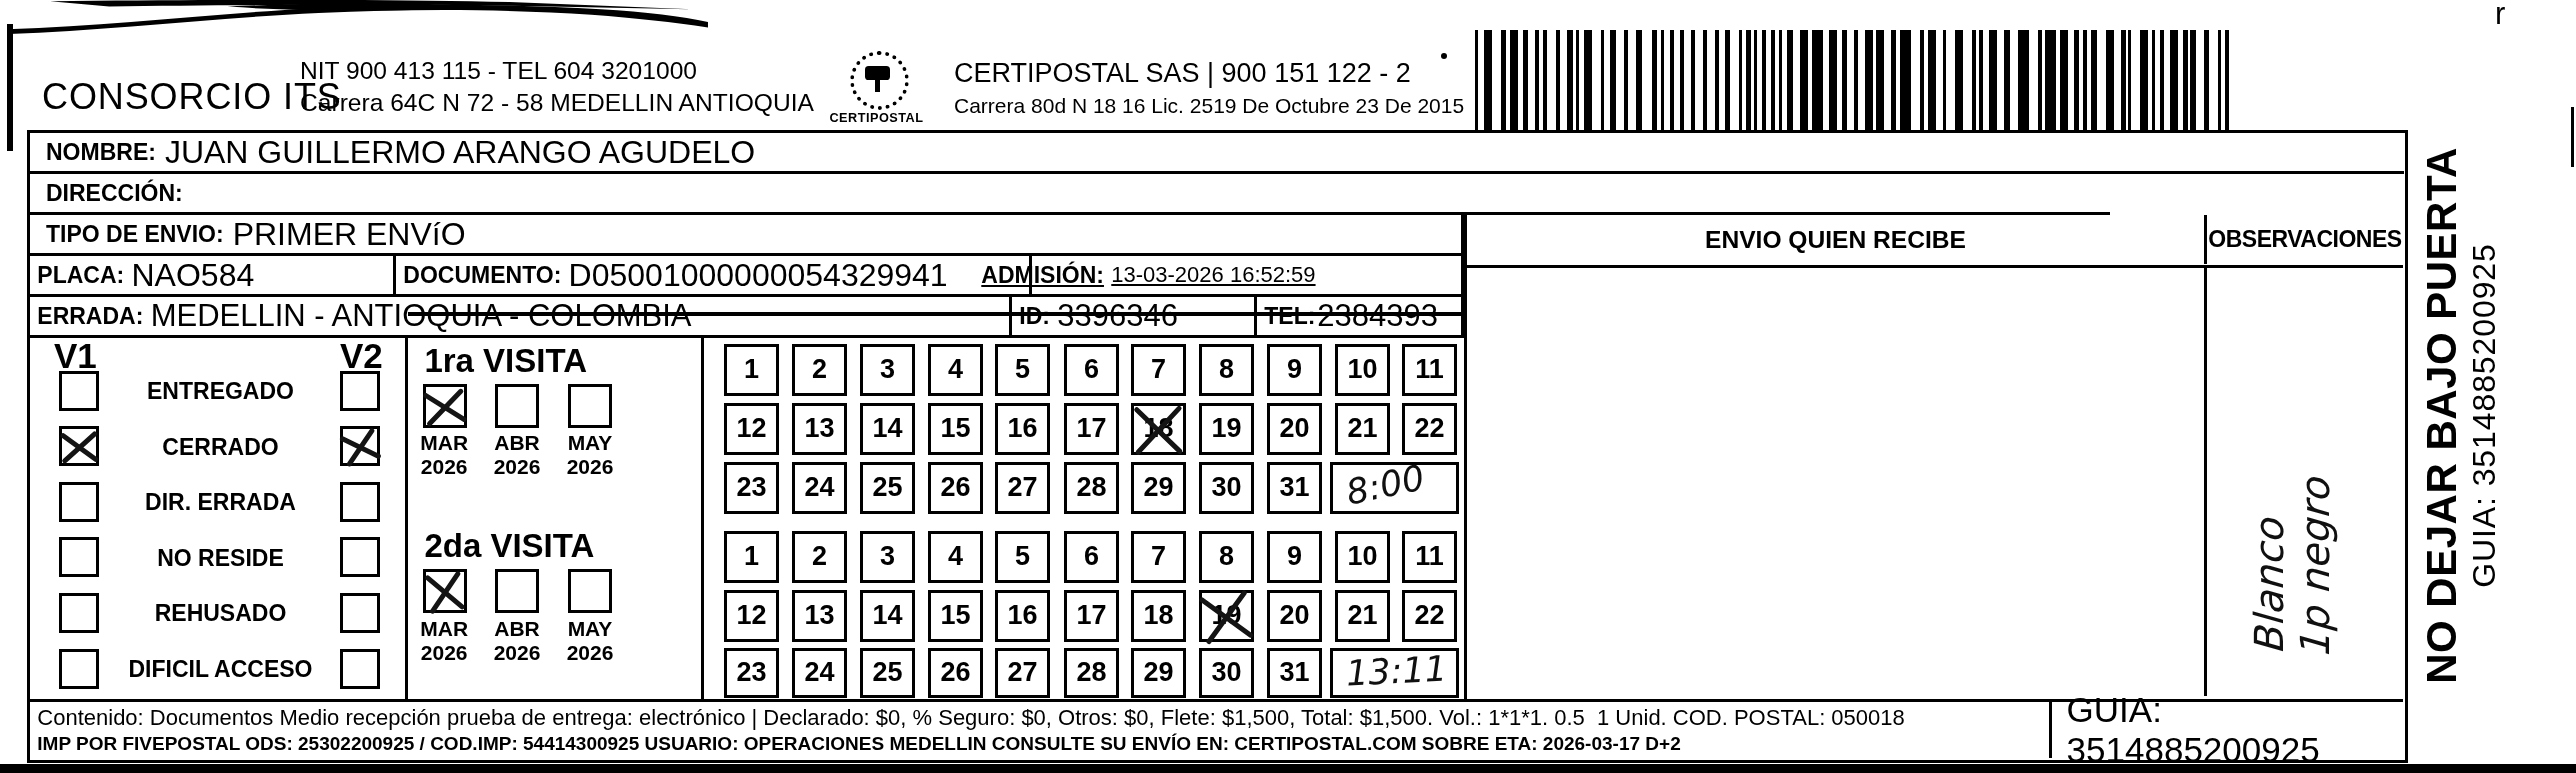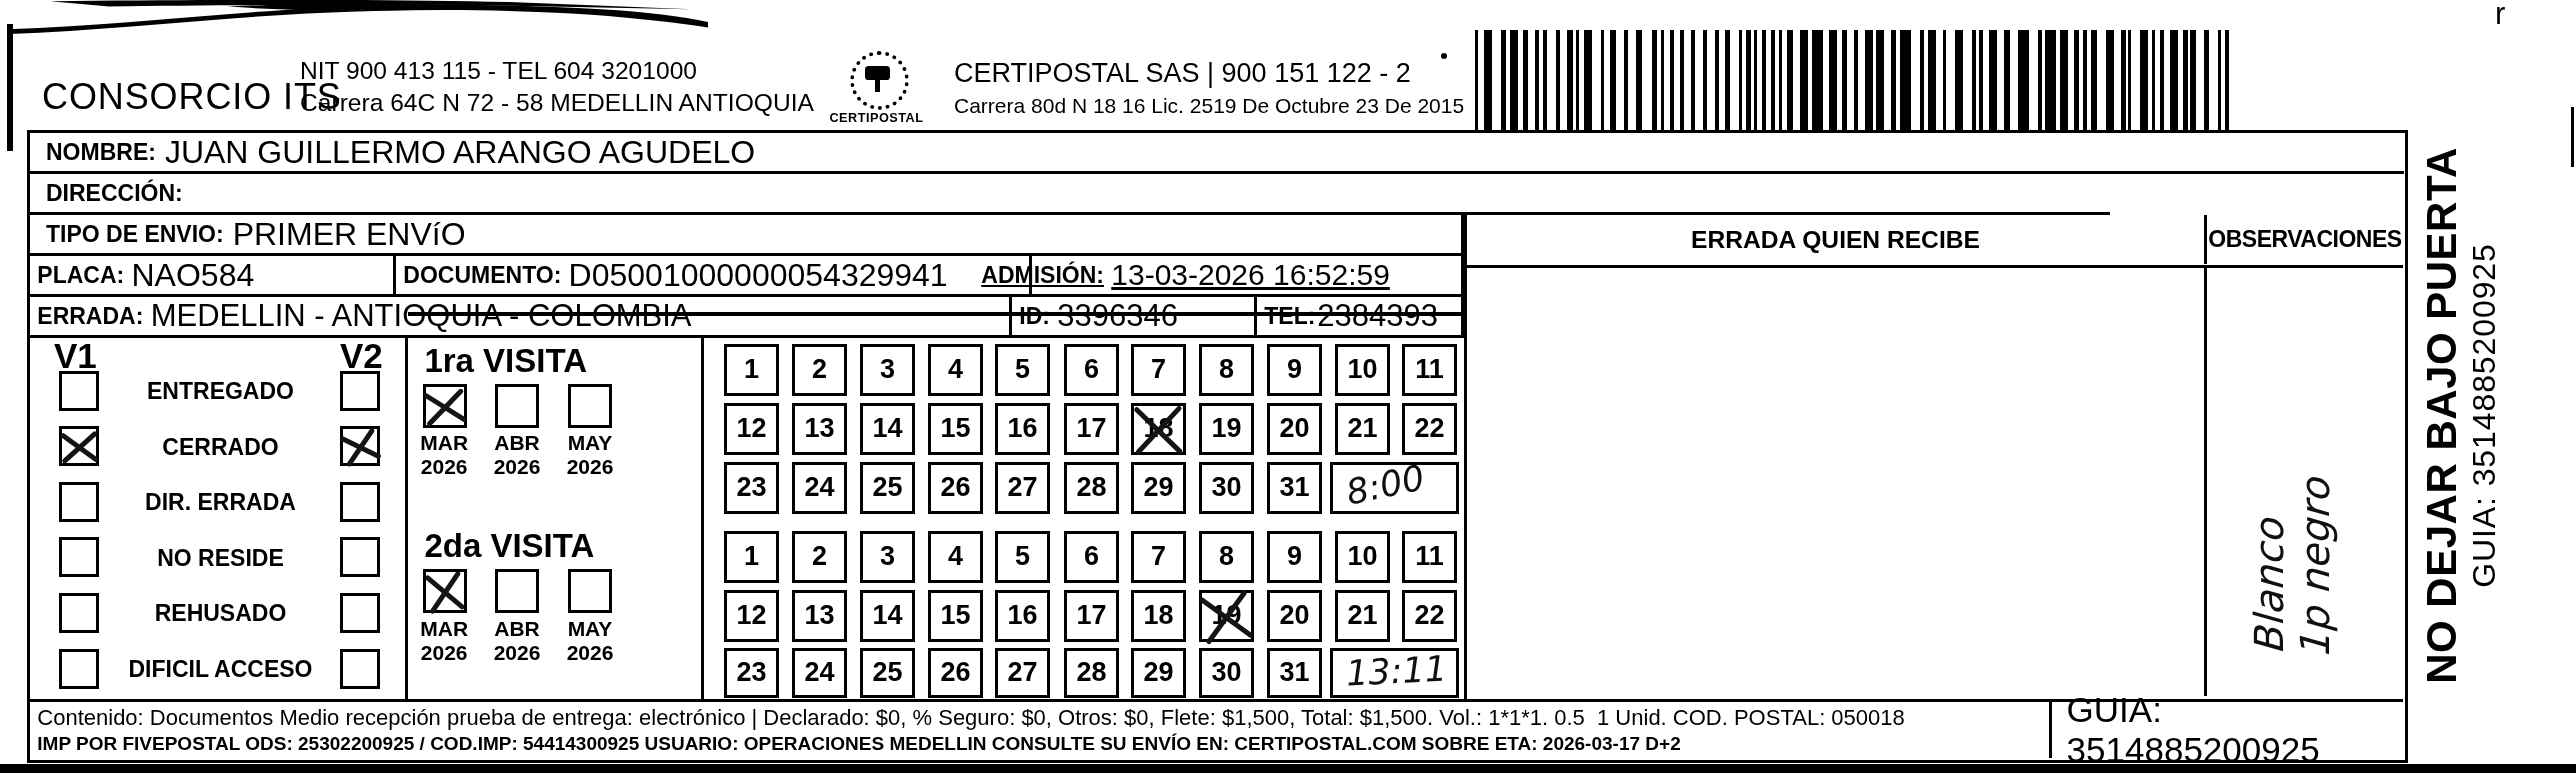--- a/index.html
+++ b/index.html
@@ -185,21 +185,21 @@
       <div class="cell brd-r" style="left:0;width:366px;">
         <span class="flabel">PLACA:</span>
         <span class="fval">NAO584</span>
       </div>
       <div class="cell brd-r" style="left:366px;width:636px;">
         <span class="flabel">DOCUMENTO:</span>
         <span class="fval">D05001000000054329941</span>
       </div>
       <div class="cell" style="left:944px;width:433px;text-decoration:underline;">
         <span class="flabel">ADMISIÓN:</span>
-        <span class="fval" style="font-size:30px">13-03-2026 16:52:59</span>
+        <span class="fval" style="font-size:22px">13-03-2026 16:52:59</span>
       </div>
     </div>
 
     <div class="abs" style="left:0;top:164px;width:1434px;height:41px;border-bottom:3.6px solid #000;border-right:3.6px solid #000;box-sizing:border-box;">
       <div class="cell brd-r" style="left:0;width:982px;">
         <span class="flabel">ERRADA:</span>
         <span class="fval" style="font-size:31px">MEDELLIN - ANTIOQUIA - COLOMBIA</span>
       </div>
       <div class="cell brd-r" style="left:982px;width:245px;">
         <span class="flabel">ID:</span>
@@ -328,21 +328,21 @@
         <div class="day" style="left:291px;top:310px;height:50px;line-height:43px"><span>27</span></div>
         <div class="day" style="left:360px;top:310px;height:50px;line-height:43px"><span>28</span></div>
         <div class="day" style="left:427px;top:310px;height:50px;line-height:43px"><span>29</span></div>
         <div class="day" style="left:495px;top:310px;height:50px;line-height:43px"><span>30</span></div>
         <div class="day" style="left:563px;top:310px;height:50px;line-height:43px"><span>31</span></div>
         <div class="wide" style="left:626px;top:310px;height:50px"><span class="hand time" style="transform:rotate(-3deg)">13:11</span></div>
       </div>
 
     <div class="abs" id="right-section">
       <div id="right-header">
-        <div id="firma-header">ERRADA QUIEN RECIBE</div>
+        <div id="firma-header">ENVIO QUIEN RECIBE</div>
         <div id="obs-header">OBSERVACIONES</div>
       </div>
       <div style="position:absolute;left:0;top:53px;width:737px;height:428px;"></div>
       <div id="obs-col">
         <div id="obs-note" class="hand">
             <div>Blanco</div>
             <div>1p negro</div>
           </div>
       </div>
     </div>

